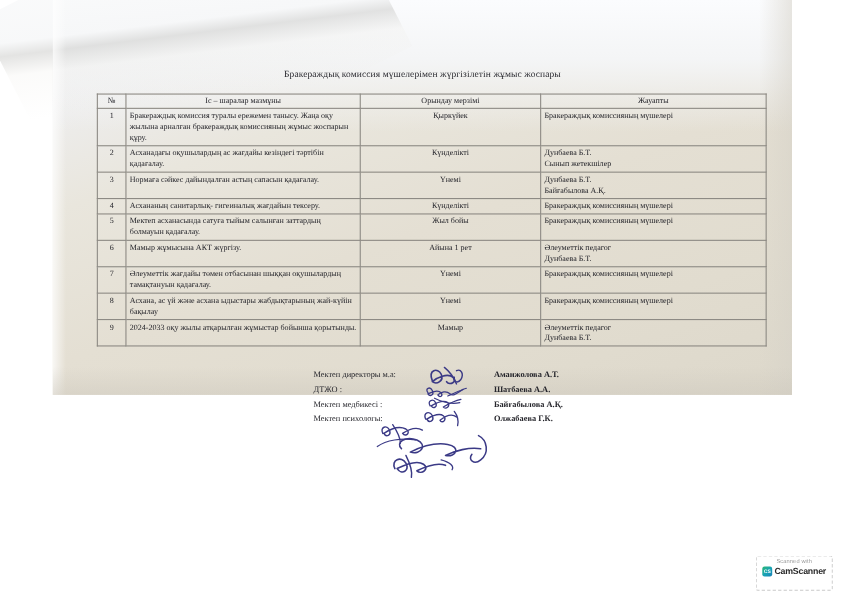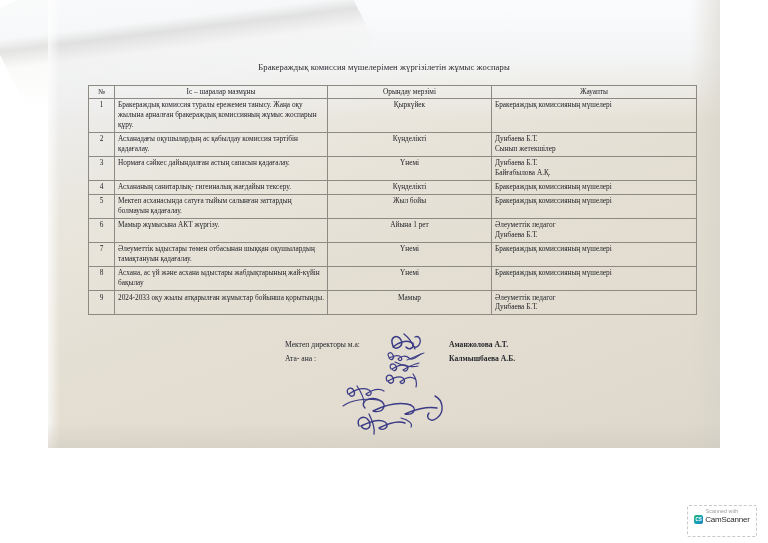--- a/index.html
+++ b/index.html
@@ -23,21 +23,21 @@
     height: 543px;
     background: #ffffff;
   }
 
   
   .paper {
     position: absolute;
     left: 48px;
     top: 0px;
     width: 672px;
-    height: 448px;
+    height: 359px;
     background:
       linear-gradient(160deg, #f4f5f7 0%, #eeeeef 14%, #e9e6dd 32%, #e4dfd3 55%, #e1dccf 78%, #ddd8cb 100%);
   }
   
   .paper-haze-top {
     position: absolute;
     left: 0; top: 0;
     width: 100%;
     height: 120px;
     background: linear-gradient(180deg, #fbfcfe 0%, #f4f5f6 45%, rgba(238,236,230,0) 100%);
@@ -131,21 +131,21 @@
   
   .sig-block {
     position: absolute;
     left: 237px;
     top: 336px;
     font-size: 7.6px;
     color: #26262c;
   }
   .sig-row {
     display: flex;
-    align-items: flex-end;
+    align-items: flex-start;
     height: 13.3px;
   }
   .sig-role {
     width: 86px;
     white-space: nowrap;
   }
   .sig-sign {
     width: 78px;
     position: relative;
   }
@@ -206,21 +206,21 @@
     color: #ffffff;
     font-family: "Liberation Sans", sans-serif;
     font-size: 4.6px;
     font-weight: bold;
     line-height: 9px;
     text-align: center;
   }
   .cs-word {
     font-family: "Liberation Sans", sans-serif;
     font-size: 8px;
-    font-weight: normal;
+    font-weight: bold;
     color: #2b2b2b;
     letter-spacing: -0.2px;
   }
 </style>
 </head>
 <body>
 
 <div id="scan">
 
   <div class="paper">
@@ -247,21 +247,21 @@
             <tr>
               <td class="col-no c-no">1</td>
               <td class="col-desc">Бракераждық комиссия туралы ережемен танысу. Жаңа оқу жылына арналған бракераждық комиссияның жұмыс жоспарын құру.</td>
               <td class="col-term c-term">Қыркүйек</td>
               <td class="col-resp">
                 <span class="cell-line">Бракераждық комиссияның мүшелері</span>
               </td>
             </tr>
             <tr>
               <td class="col-no c-no">2</td>
-              <td class="col-desc">Асханадағы оқушылардың ас қабылдау комиссия тәртібін қадағалау.</td>
+              <td class="col-desc">Асханадағы оқушылардың ас жағдайы кезіндегі тәртібін қадағалау.</td>
               <td class="col-term c-term">Күнделікті</td>
               <td class="col-resp">
                 <span class="cell-line">Дунбаева Б.Т.</span>
                 <span class="cell-line">Сынып жетекшілер</span>
               </td>
             </tr>
             <tr>
               <td class="col-no c-no">3</td>
               <td class="col-desc">Нормаға сәйкес дайындалған астың сапасын қадағалау.</td>
               <td class="col-term c-term">Үнемі</td>
@@ -290,21 +290,21 @@
               <td class="col-no c-no">6</td>
               <td class="col-desc">Мамыр жұмысына АКТ жүргізу.</td>
               <td class="col-term c-term">Айына 1 рет</td>
               <td class="col-resp">
                 <span class="cell-line">Әлеуметтік педагог</span>
                 <span class="cell-line">Дунбаева Б.Т.</span>
               </td>
             </tr>
             <tr>
               <td class="col-no c-no">7</td>
-              <td class="col-desc">Әлеуметтік ыдыстары төмен  отбасынан шыққан оқушылардың тамақтануын қадағалау.</td>
+              <td class="col-desc">Әлеуметтік жағдайы төмен  отбасынан шыққан оқушылардың тамақтануын қадағалау.</td>
               <td class="col-term c-term">Үнемі</td>
               <td class="col-resp">
                 <span class="cell-line">Бракераждық комиссияның мүшелері</span>
               </td>
             </tr>
             <tr>
               <td class="col-no c-no">8</td>
               <td class="col-desc">Асхана, ас үй және асхана ыдыстары жабдықтарының жай-күйін бақылау</td>
               <td class="col-term c-term">Үнемі</td>
               <td class="col-resp">
@@ -323,23 +323,33 @@
           </tbody>
       </table>
 
       <div class="sig-block" id="sig-block">
           <div class="sig-row">
             <div class="sig-role">Мектеп директоры м.а:</div>
             <div class="sig-sign"></div>
             <div class="sig-name">Аманжолова А.Т.</div>
           </div>
           <div class="sig-row">
-            <div class="sig-role">Ата- ана :</div>
+            <div class="sig-role">ДТЖО :</div>
             <div class="sig-sign"></div>
-            <div class="sig-name">Калмышбаева А.Б.</div>
+            <div class="sig-name">Шатбаева А.А.</div>
+          </div>
+          <div class="sig-row">
+            <div class="sig-role">Мектеп медбикесі :</div>
+            <div class="sig-sign"></div>
+            <div class="sig-name">Байғабылова  А.Қ.</div>
+          </div>
+          <div class="sig-row">
+            <div class="sig-role">Мектеп психологы:</div>
+            <div class="sig-sign"></div>
+            <div class="sig-name">Олжабаева Г.К.</div>
           </div>
         </div>
 
       <svg class="ink" viewBox="0 0 260 104">
 
         <path d="M108 16 C104 6, 113 4, 116 10 C119 16, 112 20, 108 17 C112 13, 122 9, 127 13 C131 17, 124 21, 121 17" stroke-width="1.5"></path>
         <path d="M119 4 C124 8, 128 14, 130 19" stroke-width="1.3"></path>
         <path d="M130 7 C134 5, 137 10, 134 15 C131 19, 127 17, 128 13" stroke-width="1.3"></path>
 
         <path d="M104 27 C101 23, 106 21, 108 25 C110 29, 106 31, 104 28 C108 26, 113 24, 116 27 C118 30, 115 32, 113 29 C116 26, 121 25, 124 28 C127 31, 131 27, 136 24" stroke-width="1.2"></path>

